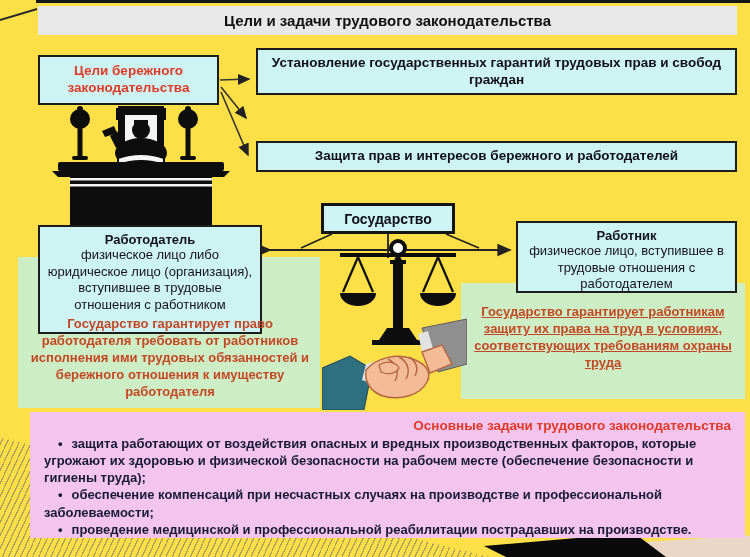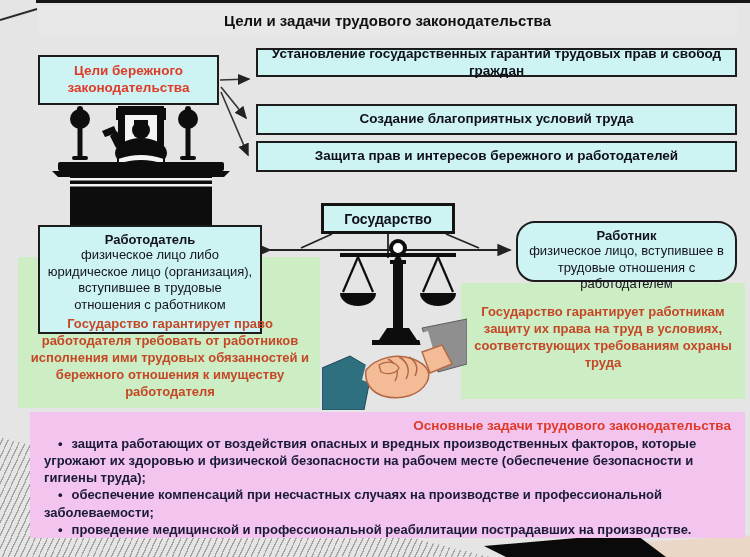--- a/index.html
+++ b/index.html
@@ -1,50 +1,50 @@
 <!DOCTYPE html>
 <html><head>
 <meta charset="utf-8">
 <style>
   * { margin:0; padding:0; box-sizing:border-box; }
   html,body { width:750px; height:557px; background:#ffffff; font-family:"Liberation Sans", sans-serif; }
-  #slide { position:relative; width:750px; height:557px; background:#e5e5e5; overflow:hidden; }
+  #slide { position:relative; width:750px; height:557px; background:#fde047; overflow:hidden; }
 
   .topline { position:absolute; left:36px; top:0; width:714px; height:3px; background:#161616; }
   .titlebar { position:absolute; left:38px; top:6px; width:699px; height:29px; background:#e8e8e8;
               display:flex; align-items:center; justify-content:center;
               font-size:15px; font-weight:bold; color:#111; }
 
   .cyanbox { position:absolute; background:#cdf3f3; border:2px solid #1c1c1c; }
   .goals-box { left:38px; top:55px; width:181px; height:50px; display:flex; align-items:center; justify-content:center;
                text-align:center; color:#e03a28; font-weight:bold; font-size:13.5px; line-height:1.25; }
   .goal-item { left:256px; width:481px; display:flex; align-items:center; justify-content:center;
                text-align:center; font-weight:bold; font-size:13.5px; color:#101018; line-height:1.25; }
-  .goal-1 { top:48px; height:29px; }
+  .goal-1 { top:48px; height:47px; }
   .goal-2 { top:104px; height:31px; }
   .goal-3 { top:141px; height:31px; }
 
   .green-panel { position:absolute; background:#cdedc5; }
   .green-left  { left:18px; top:257px; width:302px; height:151px; }
   .green-right { left:461px; top:283px; width:284px; height:116px; }
 
   .state-box { left:321px; top:203px; width:134px; height:31px; border:3px solid #141414;
                display:flex; align-items:center; justify-content:center;
                font-weight:bold; font-size:14px; color:#101018; }
 
   .party-box { text-align:center; color:#13131f; padding-top:5px; }
   .employer-box { left:38px; top:225px; width:224px; height:109px; }
-  .employee-box { left:516px; top:221px; width:221px; height:61px;border-radius:19px; }
+  .employee-box { left:516px; top:221px; width:221px; height:72px; }
   .party-title { font-weight:bold; font-size:13px; }
   .party-desc  { font-size:13px; line-height:1.28; padding:0 4px; }
 
   .guarantee { position:absolute; text-align:center; color:#c44826; font-weight:bold;
                font-size:13px; line-height:1.3; }
   .guar-left  { left:26px; top:316px; width:288px; }
-  .guar-right { left:466px; top:304px; width:274px; }
+  .guar-right { left:466px; top:304px; width:274px;text-decoration:underline; }
 
   .tasks-box { position:absolute; left:30px; top:412px; width:715px; height:126px;
                background:#f2c4ee; padding:6px 14px 4px 14px; }
   .tasks-title { text-align:right; color:#e03a28; font-weight:bold; font-size:13.5px; margin-bottom:2px; }
   .task-item { font-size:13px; font-weight:600; color:#1a1a38; line-height:1.32; }
   .task-item .bullet { margin:0 9px 0 14px; }
 
   .hatch { position:absolute; left:0; top:430px; width:495px; height:127px;
            background:repeating-linear-gradient(115deg, rgba(110,110,110,.55) 0 1.3px, rgba(255,255,255,0) 1.3px 5.5px);
            clip-path:polygon(0 6%, 99% 100%, 0 100%); }
@@ -82,21 +82,20 @@
 
     <line x1="0" y1="20" x2="37" y2="9" stroke="#2a2a2a" stroke-width="2"></line>
 
     <polygon points="560,547 858,529 905,557 595,557" fill="#ead7c5"></polygon>
     <polygon points="484,546 634,533 666,557 506,557" fill="#0a0a0a"></polygon>
   </svg>
 
   <div class="cyanbox goals-box">Цели бережного законодательства</div>
 
   <div class="cyanbox goal-item goal-1">Установление государственных гарантий трудовых прав и свобод граждан</div>
-  <div class="cyanbox goal-item goal-2">Создание благоприятных условий труда</div>
   <div class="cyanbox goal-item goal-3">Защита прав и интересов бережного и работодателей</div>
 
   <svg class="abs" style="left:38px;top:106px" width="205" height="122" viewBox="0 0 205 122">
     <g fill="#0d0d0d">
       <circle cx="42" cy="13" r="10"></circle>
         <circle cx="42" cy="3" r="3"></circle>
       <rect x="39.5" y="22" width="5" height="30"></rect>
         <rect x="34" y="50" width="16" height="4" rx="2"></rect>
       <circle cx="150" cy="13" r="10"></circle>
         <circle cx="150" cy="3" r="3"></circle>

